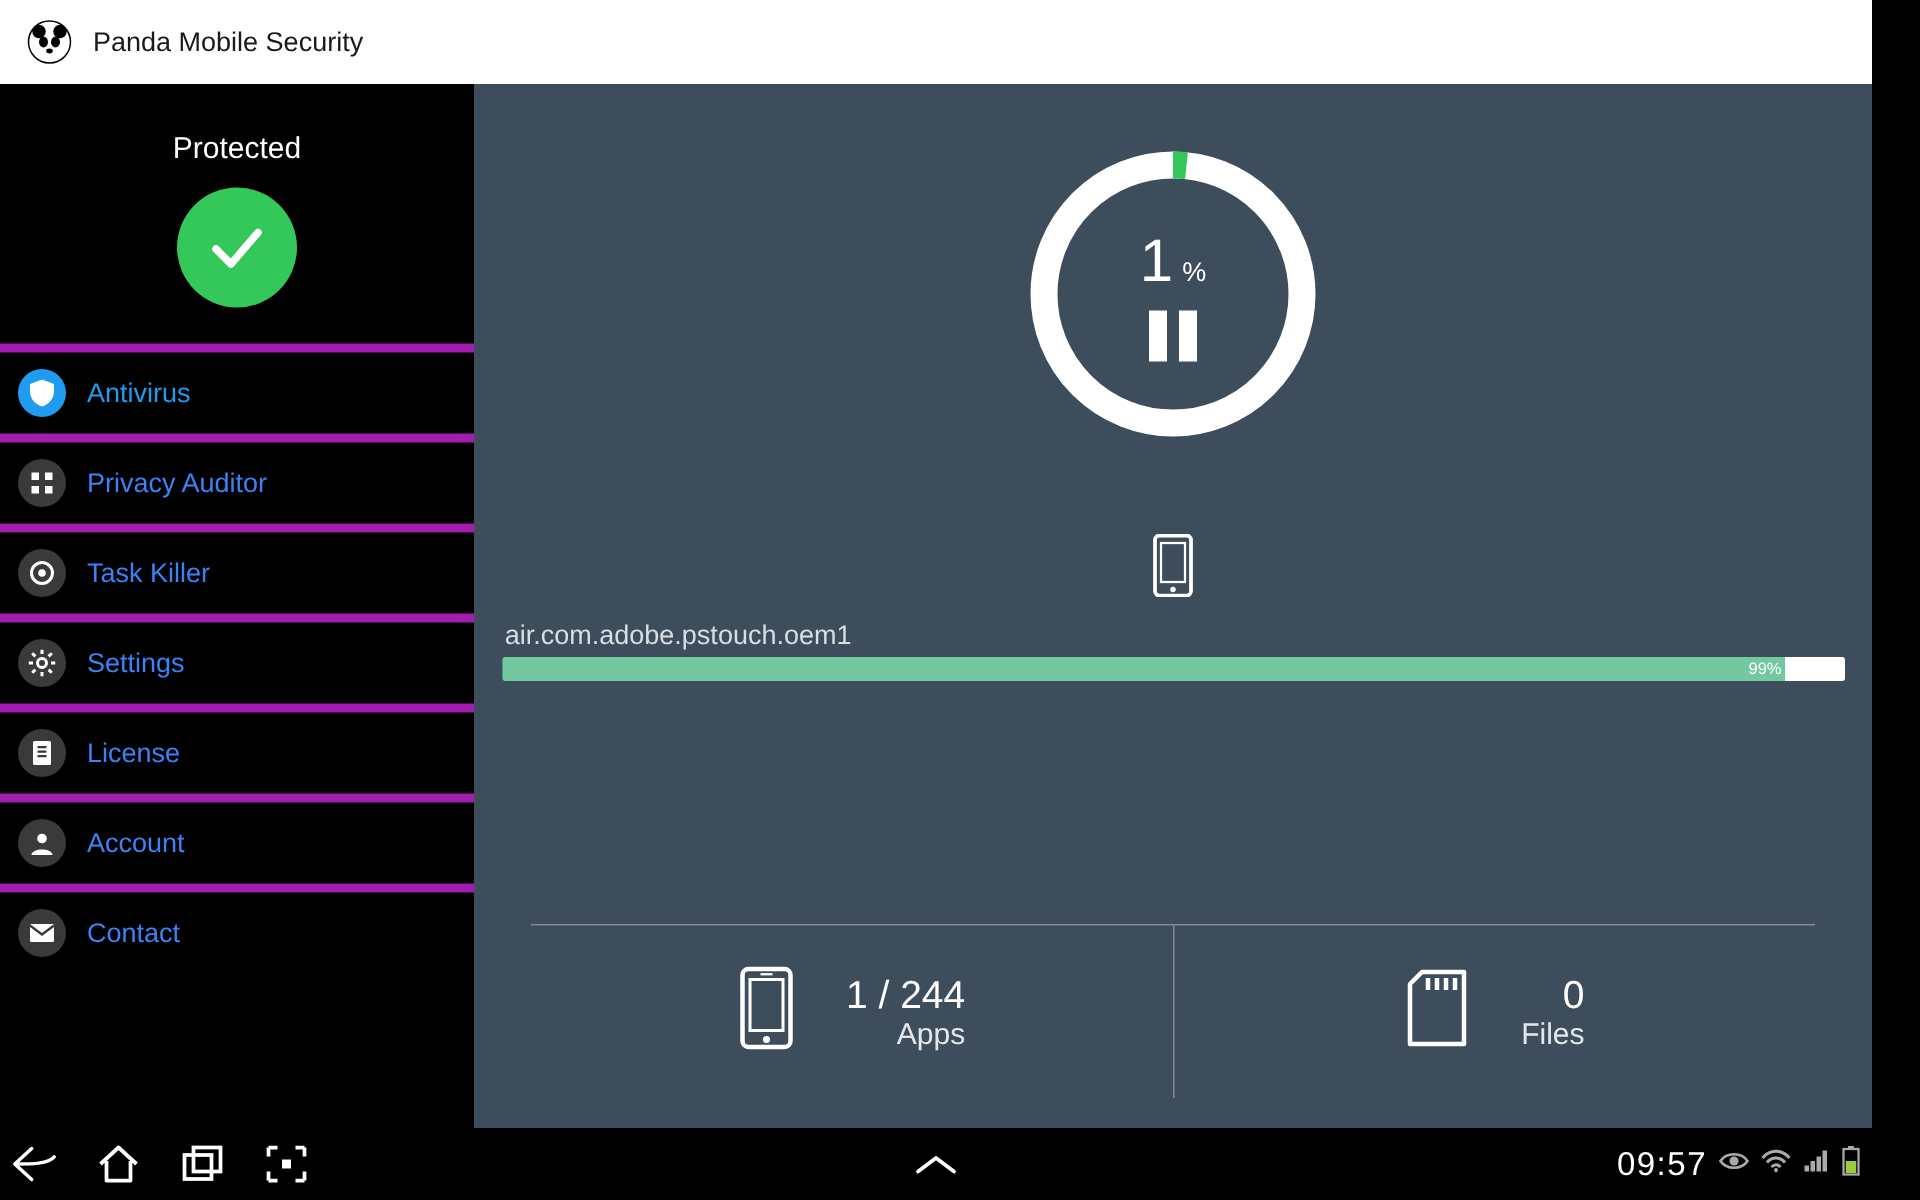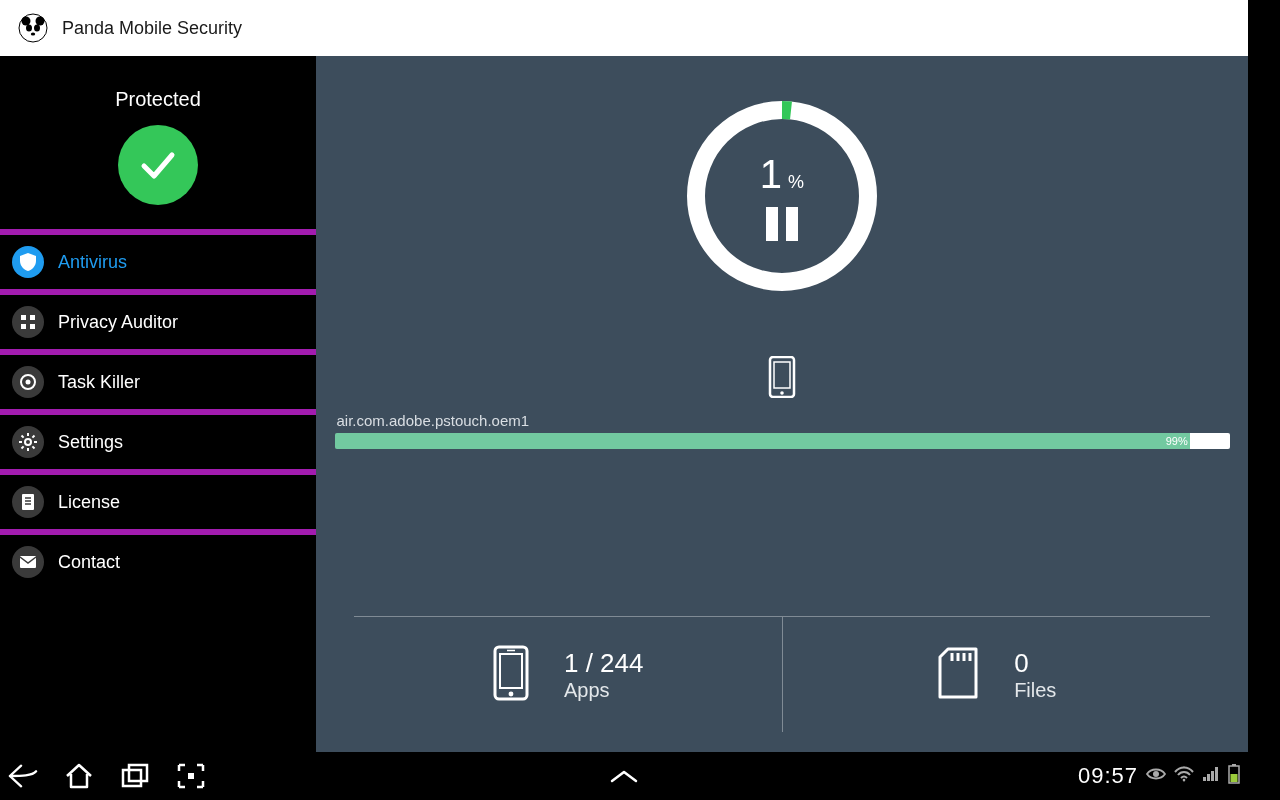--- a/index.html
+++ b/index.html
@@ -10,46 +10,46 @@
   .titlebar .logo { width: 34px; height: 34px; border-radius: 50%; background: #fff; display:flex; align-items:center; justify-content:center; }
   .titlebar .app-title { font-size: 18px; color: #1a1a1a; }
   
   .body { flex: 1; display: flex; min-height: 0; }
   .sidebar { width: 316px; background: #000; color: #fff; display:flex; flex-direction:column; }
   .status-block { padding: 32px 0 18px; display:flex; flex-direction:column; align-items:center; }
   .status-label { font-size: 20px; color: #fff; margin-bottom: 14px; }
   .check-badge { width: 80px; height: 80px; border-radius: 50%; background: #34c759; display:flex; align-items:center; justify-content:center; }
   .menu { margin-top: 6px; }
   .menu-item { height: 60px; display:flex; align-items:center; gap: 14px; padding: 0 12px; cursor:pointer; border-top:6px solid #a21caf; }
-  .menu-item .label { font-size: 18px; color: #ffffff; }
+  .menu-item .label { font-size: 18px; color: #3b82f6; }
   .menu-item.active .label { color: #1f9cf0; }
   .menu-item .icon-wrap { width: 32px; height: 32px; border-radius: 50%; background: #3a3a3a; display:flex; align-items:center; justify-content:center; }
   .menu-item.active .icon-wrap { background: #1f9cf0; }
   
   .main { flex:1; background: #3d4d5c; display:flex; flex-direction:column; color:#fff; position:relative; }
   .scan-area { flex:1; display:flex; flex-direction:column; align-items:center; padding-top: 40px; }
   .ring-wrap { position:relative; width: 200px; height: 200px; }
   .ring-wrap svg { position:absolute; top:0; left:0; }
   .ring-center { position:absolute; top:0; left:0; width:200px; height:200px; display:flex; flex-direction:column; align-items:center; justify-content:center; gap:10px;}
   .pct { font-size: 40px; color:#fff; font-weight:300; display:flex; align-items:baseline; gap:6px;}
   .pct .unit { font-size:18px; }
   .pause-btn { display:flex; gap:8px; cursor:pointer; }
   .pause-btn .bar { width: 12px; height: 34px; background:#fff; }
   .phone-mini { margin-top: 60px; }
   .scan-line { margin-top: 10px; width: 895px; }
-  .scan-file { font-size: 15px; color: #d9dee3; margin-bottom: 4px; padding-left: 2px;}
+  .scan-file { font-size: 18px; color: #d9dee3; margin-bottom: 4px; padding-left: 2px;}
   .progress-outer { width: 100%; height: 16px; background: rgba(255,255,255,0.12); position:relative; border-radius:2px;}
   .progress-inner { height: 100%; background: #72c9a0; border-radius:2px; position:relative;}
   .progress-inner .pct-label { position:absolute; right:6px; top:0; font-size:11px; line-height:16px; color:#fff; }
   .progress-cap { position:absolute; right:0; top:0; width:40px; height:16px; background:#fff; border-radius:0 2px 2px 0;}
   
   .stats { height: 116px; border-top: 1px solid rgba(255,255,255,0.35); display:flex; margin: 0 38px 20px;}
   .stat { flex:1; display:flex; align-items:center; justify-content:center; gap: 34px; }
   .stat + .stat { border-left: 1px solid rgba(255,255,255,0.35); }
-  .stat .text { display:flex; flex-direction:column; align-items:flex-start; }
+  .stat .text { display:flex; flex-direction:column; align-items:flex-end; }
   .stat .num { font-size: 26px; color:#fff; }
   .stat .cap { font-size: 20px; color:#e3e7ea; }
   
   .navbar { height: 48px; background: #000; display:flex; align-items:center; color:#fff; padding: 0 8px; position:relative;}
   .nav-left { display:flex; gap: 26px; align-items:center; }
   .nav-center { position:absolute; left:50%; transform:translateX(-50%); }
   .nav-right { margin-left:auto; display:flex; align-items:center; gap:8px; }
   .clock { font-size: 22px; color:#fff; letter-spacing:1px;}
   .nav-icon { width:30px; height:30px; display:flex; align-items:center; justify-content:center; cursor:pointer;}
 </style>
@@ -137,20 +137,29 @@
                 <rect x="2" y="1" width="12" height="16" rx="1" fill="#fff"></rect>
                 <line x1="5" y1="5" x2="11" y2="5" stroke="#3a3a3a" stroke-width="1.5"></line>
                 <line x1="5" y1="8" x2="11" y2="8" stroke="#3a3a3a" stroke-width="1.5"></line>
                 <line x1="5" y1="11" x2="11" y2="11" stroke="#3a3a3a" stroke-width="1.5"></line>
               </svg>
           </div>
           <span class="label">License</span>
         </div>
         <div class="menu-item">
           <div class="icon-wrap">
+            <svg width="18" height="18" viewBox="0 0 18 18">
+                <circle cx="9" cy="6" r="3.2" fill="#fff"></circle>
+                <path d="M2 17 C2 12 16 12 16 17 Z" fill="#fff"></path>
+              </svg>
+          </div>
+          <span class="label">Account</span>
+        </div>
+        <div class="menu-item">
+          <div class="icon-wrap">
             <svg width="18" height="14" viewBox="0 0 18 14">
                 <rect x="1" y="1" width="16" height="12" rx="1" fill="#fff"></rect>
                 <path d="M1 2 L9 8 L17 2" stroke="#3a3a3a" stroke-width="1.5" fill="none"></path>
               </svg>
           </div>
           <span class="label">Contact</span>
         </div>
       </div>
     </div>
 

